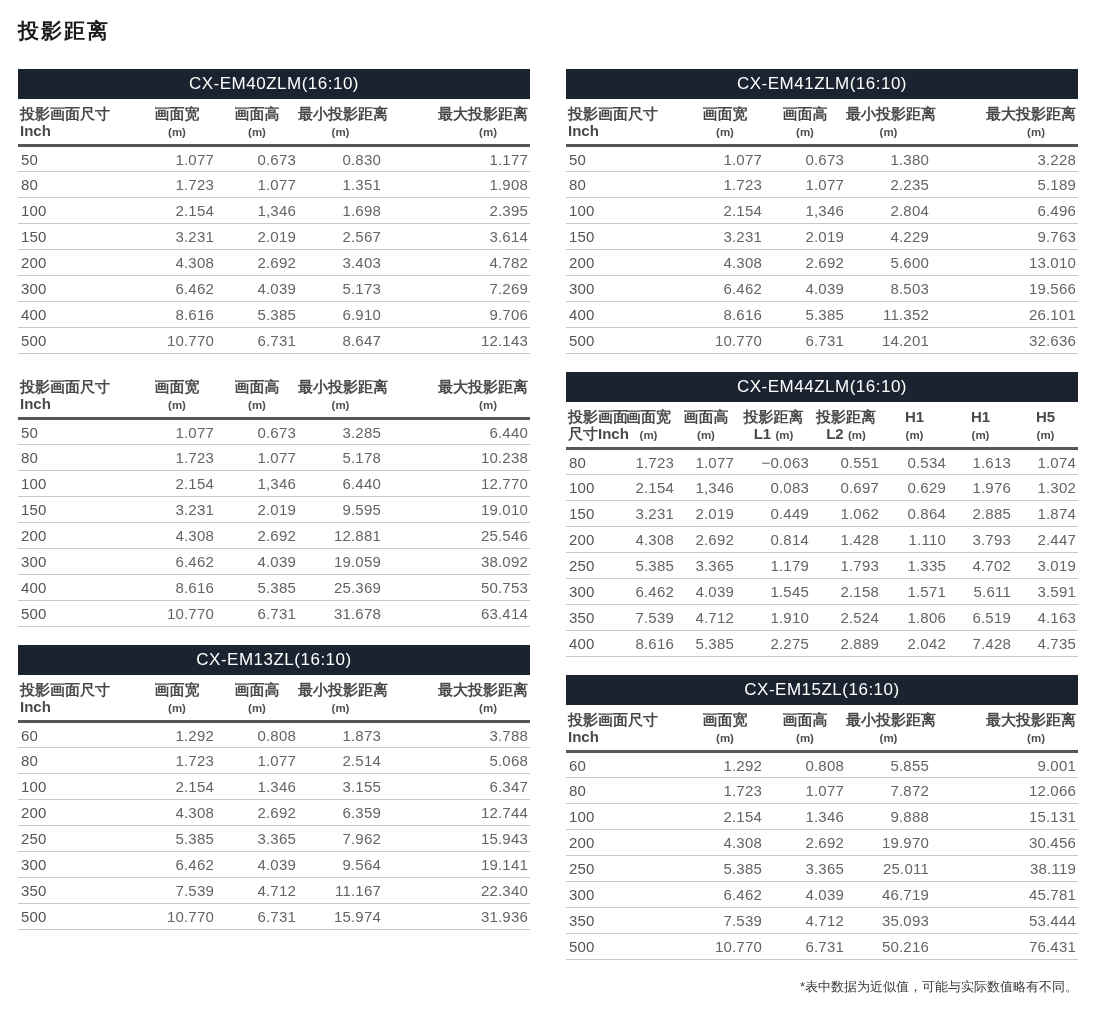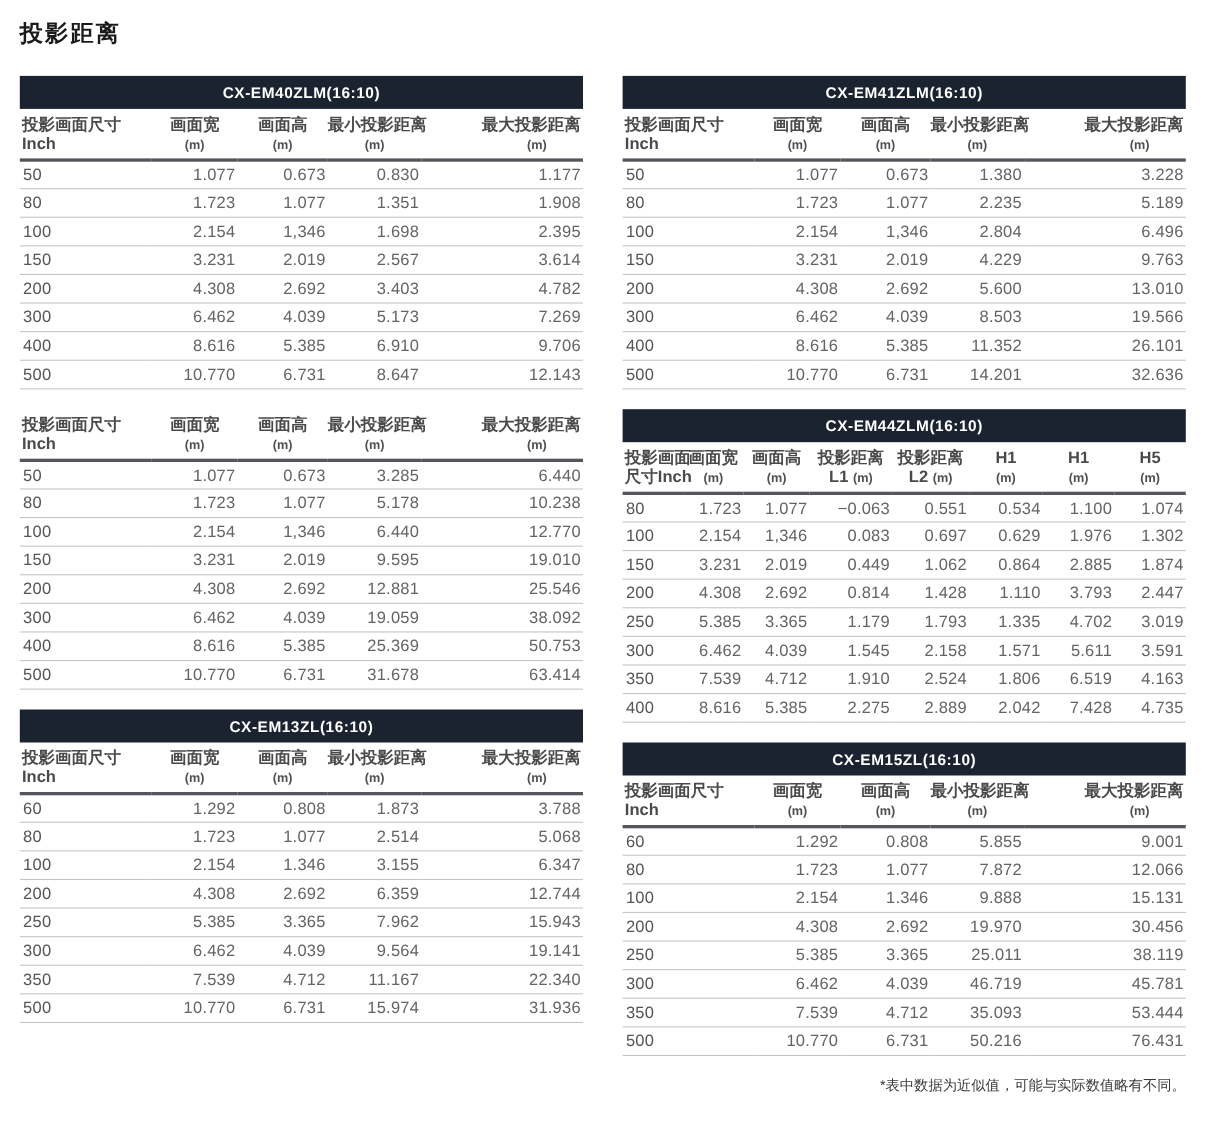--- a/index.html
+++ b/index.html
@@ -21,21 +21,21 @@
   h1.page-title{
     margin:0 0 26px 0;font-size:21px;line-height:25px;font-weight:700;
     color:var(--title-text);letter-spacing:2px;
   }
   .grid{display:flex;gap:36px;align-items:flex-start;}
   .tcol{width:512px;flex:0 0 512px;}
   .spec-table{margin-bottom:18px;}
   .bar{
     height:30px;background:var(--table-header-bar);color:var(--table-header-text);
     display:flex;align-items:center;justify-content:center;
-    font-size:14px;font-weight:700;letter-spacing:0.5px;
+    font-size:17px;font-weight:400;letter-spacing:0.5px;
   }
   table{width:100%;border-collapse:collapse;table-layout:fixed;}
   
   .standard col:nth-child(1){width:120px;}
   .standard col:nth-child(2){width:78px;}
   .standard col:nth-child(3){width:82px;}
   .standard col:nth-child(4){width:85px;}
   .standard col:nth-child(5){width:147px;}
   .wide col:nth-child(1){width:55px;}
   .wide col:nth-child(2){width:55px;}
@@ -513,21 +513,21 @@
               </tr>
             </thead>
       <tbody>
               <tr>
                 <td class="size">80</td>
                 <td class="num">1.723</td>
                 <td class="num">1.077</td>
                 <td class="num">−0.063</td>
                 <td class="num">0.551</td>
                 <td class="num">0.534</td>
-                <td class="num">1.100</td>
+                <td class="num">1.613</td>
                 <td class="num">1.074</td>
               </tr>
               <tr>
                 <td class="size">100</td>
                 <td class="num">2.154</td>
                 <td class="num">1,346</td>
                 <td class="num">0.083</td>
                 <td class="num">0.697</td>
                 <td class="num">0.629</td>
                 <td class="num">1.976</td>

